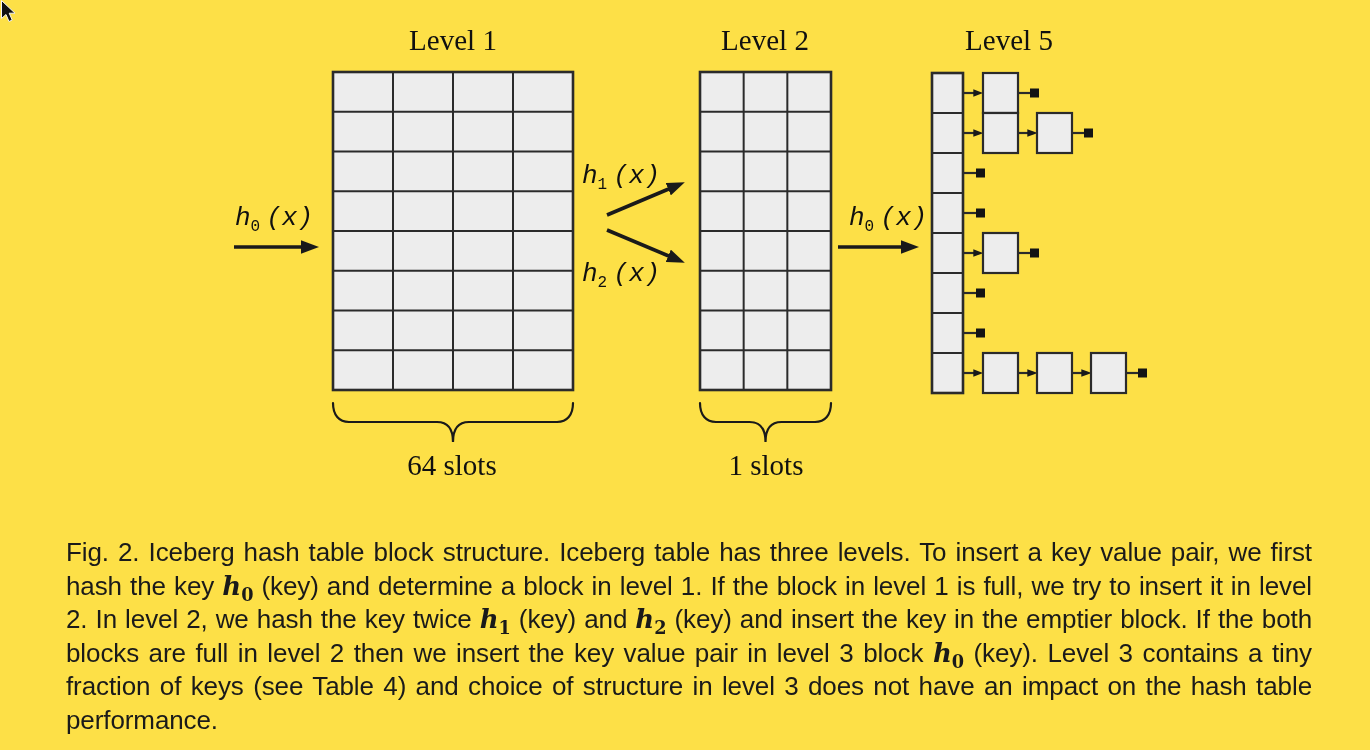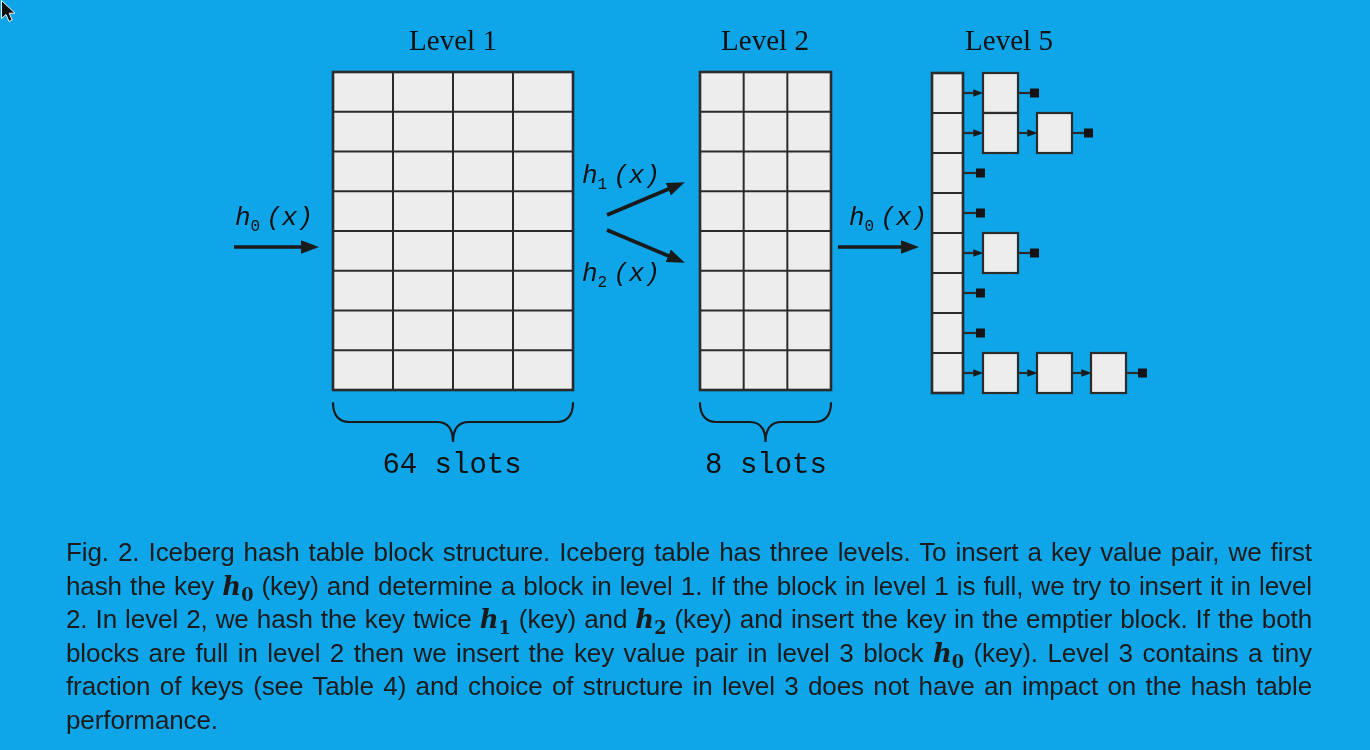--- a/index.html
+++ b/index.html
@@ -1,26 +1,26 @@
 <!DOCTYPE html>
 <html><head>
 <meta charset="utf-8">
 <style>
   html,body{margin:0;padding:0;background:#ffffff;}
-  .stage{position:relative;width:1370px;height:750px;background:#0ea5e9;overflow:hidden;
+  .stage{position:relative;width:1370px;height:750px;background:#fde047;overflow:hidden;
          font-family:"Liberation Serif",serif;color:#141414;}
   .stage svg{position:absolute;left:0;top:0;}
   .lvl-title{position:absolute;transform:translateX(-50%);font-size:29px;white-space:nowrap;
              font-family:"Liberation Serif",serif;color:#101010;}
   .hlabel{position:absolute;transform:translateX(-50%);font-size:26px;font-style:italic;
           white-space:nowrap;font-family:Liberation Mono, monospace;color:#101010;}
   .hlabel sub{font-size:16px;font-style:normal;line-height:0;}
   .hlabel .harg{margin-left:6px;}
   .slots{position:absolute;transform:translateX(-50%);font-size:29px;white-space:nowrap;
-         font-family:Liberation Mono, monospace;color:#101010;}
+         font-family:Liberation Serif, serif;color:#101010;}
   .caption{position:absolute;left:66px;top:536px;width:1246px;
            font-family:"Liberation Sans",sans-serif;font-size:26px;line-height:33.5px;
            letter-spacing:-0.1px;color:#1a1a1a;text-align:justify;}
   .caption .seg-bi{font-family:"DejaVu Serif",serif;font-weight:bold;font-style:italic;}
   .caption sub.seg-sub{font-family:"DejaVu Serif",serif;font-weight:bold;font-size:68%;line-height:0;}
   .cursor{position:absolute;left:2px;top:2px;}
 </style>
 </head>
 <body>
 
@@ -127,16 +127,16 @@
     <span>h</span><sub>1</sub><span class="harg">(x)</span>
   </div>
   <div class="hlabel" style="left:621px;top:259px">
     <span>h</span><sub>2</sub><span class="harg">(x)</span>
   </div>
   <div class="hlabel" style="left:888px;top:203px">
     <span>h</span><sub>0</sub><span class="harg">(x)</span>
   </div>
 
   <div class="slots" style="left:452px;top:449px">64 slots</div>
-  <div class="slots" style="left:766px;top:449px">8 slots</div>
+  <div class="slots" style="left:766px;top:449px">1 slots</div>
 
   <div class="caption" id="caption"><span class="seg-n">Fig. 2.  Iceberg hash table block structure. Iceberg table has three levels. To insert a key value pair, we first hash the key </span><span class="seg-bi">h</span><sub class="seg-sub">0</sub><span class="seg-n"> (key) and determine a block in level 1. If the block in level 1 is full, we try to insert it in level 2. In level 2, we hash the key twice </span><span class="seg-bi">h</span><sub class="seg-sub">1</sub><span class="seg-n"> (key) and </span><span class="seg-bi">h</span><sub class="seg-sub">2</sub><span class="seg-n"> (key) and insert the key in the emptier block. If the both blocks are full in level 2 then we insert the key value pair in level 3 block </span><span class="seg-bi">h</span><sub class="seg-sub">0</sub><span class="seg-n"> (key). Level 3 contains a tiny fraction of keys (see Table 4) and choice of structure in level 3 does not have an impact on the hash table performance.</span></div>
 </div>
 
 </body></html>

